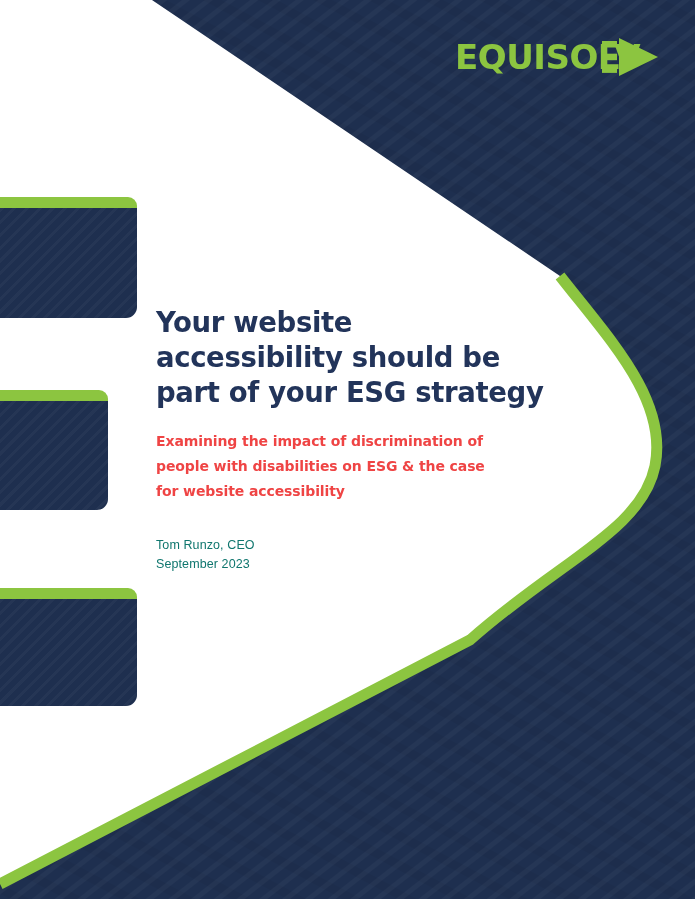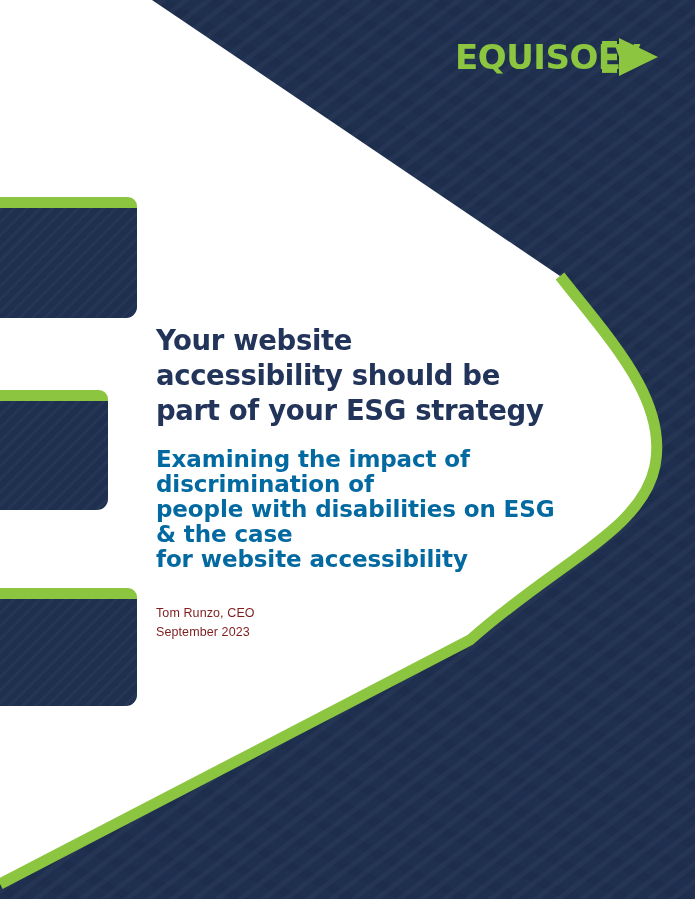--- a/index.html
+++ b/index.html
@@ -89,54 +89,54 @@
   }
 
   #deco-card-1 { top: 197px; width: 137px; height: 121px; }
   #deco-card-2 { top: 390px; width: 108px; height: 120px; }
   #deco-card-3 { top: 588px; width: 137px; height: 118px; }
 
   
   #text-block {
     position: absolute;
     left: 156px;
-    top: 323px;
+    top: 305px;
     width: 420px;
   }
 
   #doc-title {
     margin: 0;
     font-family: "DejaVu Sans", sans-serif;
     font-weight: bold;
     font-size: 27.5px;
     line-height: 35px;
     letter-spacing: -0.35px;
     color: #22345a;
     white-space: pre-line;
   }
 
   #doc-subtitle {
     margin: 19px 0 0 0;
     font-family: "DejaVu Sans", sans-serif;
     font-weight: bold;
-    font-size: 23px;
+    font-size: 14px;
     line-height: 25px;
     letter-spacing: -0.1px;
-    color: #0369a1;
+    color: #ef4444;
     white-space: pre-line;
   }
 
   #byline {
     margin-top: 32px;
   }
   #byline .byline-line {
     font-family: "Liberation Sans", sans-serif;
     font-size: 12.5px;
     line-height: 19px;
-    color: #7f1d1d;
+    color: #0f766e;
     letter-spacing: 0.1px;
   }
 </style>
 </head>
 <body>
 
 <div id="page">
 
   <svg id="bg-art" viewBox="0 0 695 899" preserveAspectRatio="none">
     <defs>

